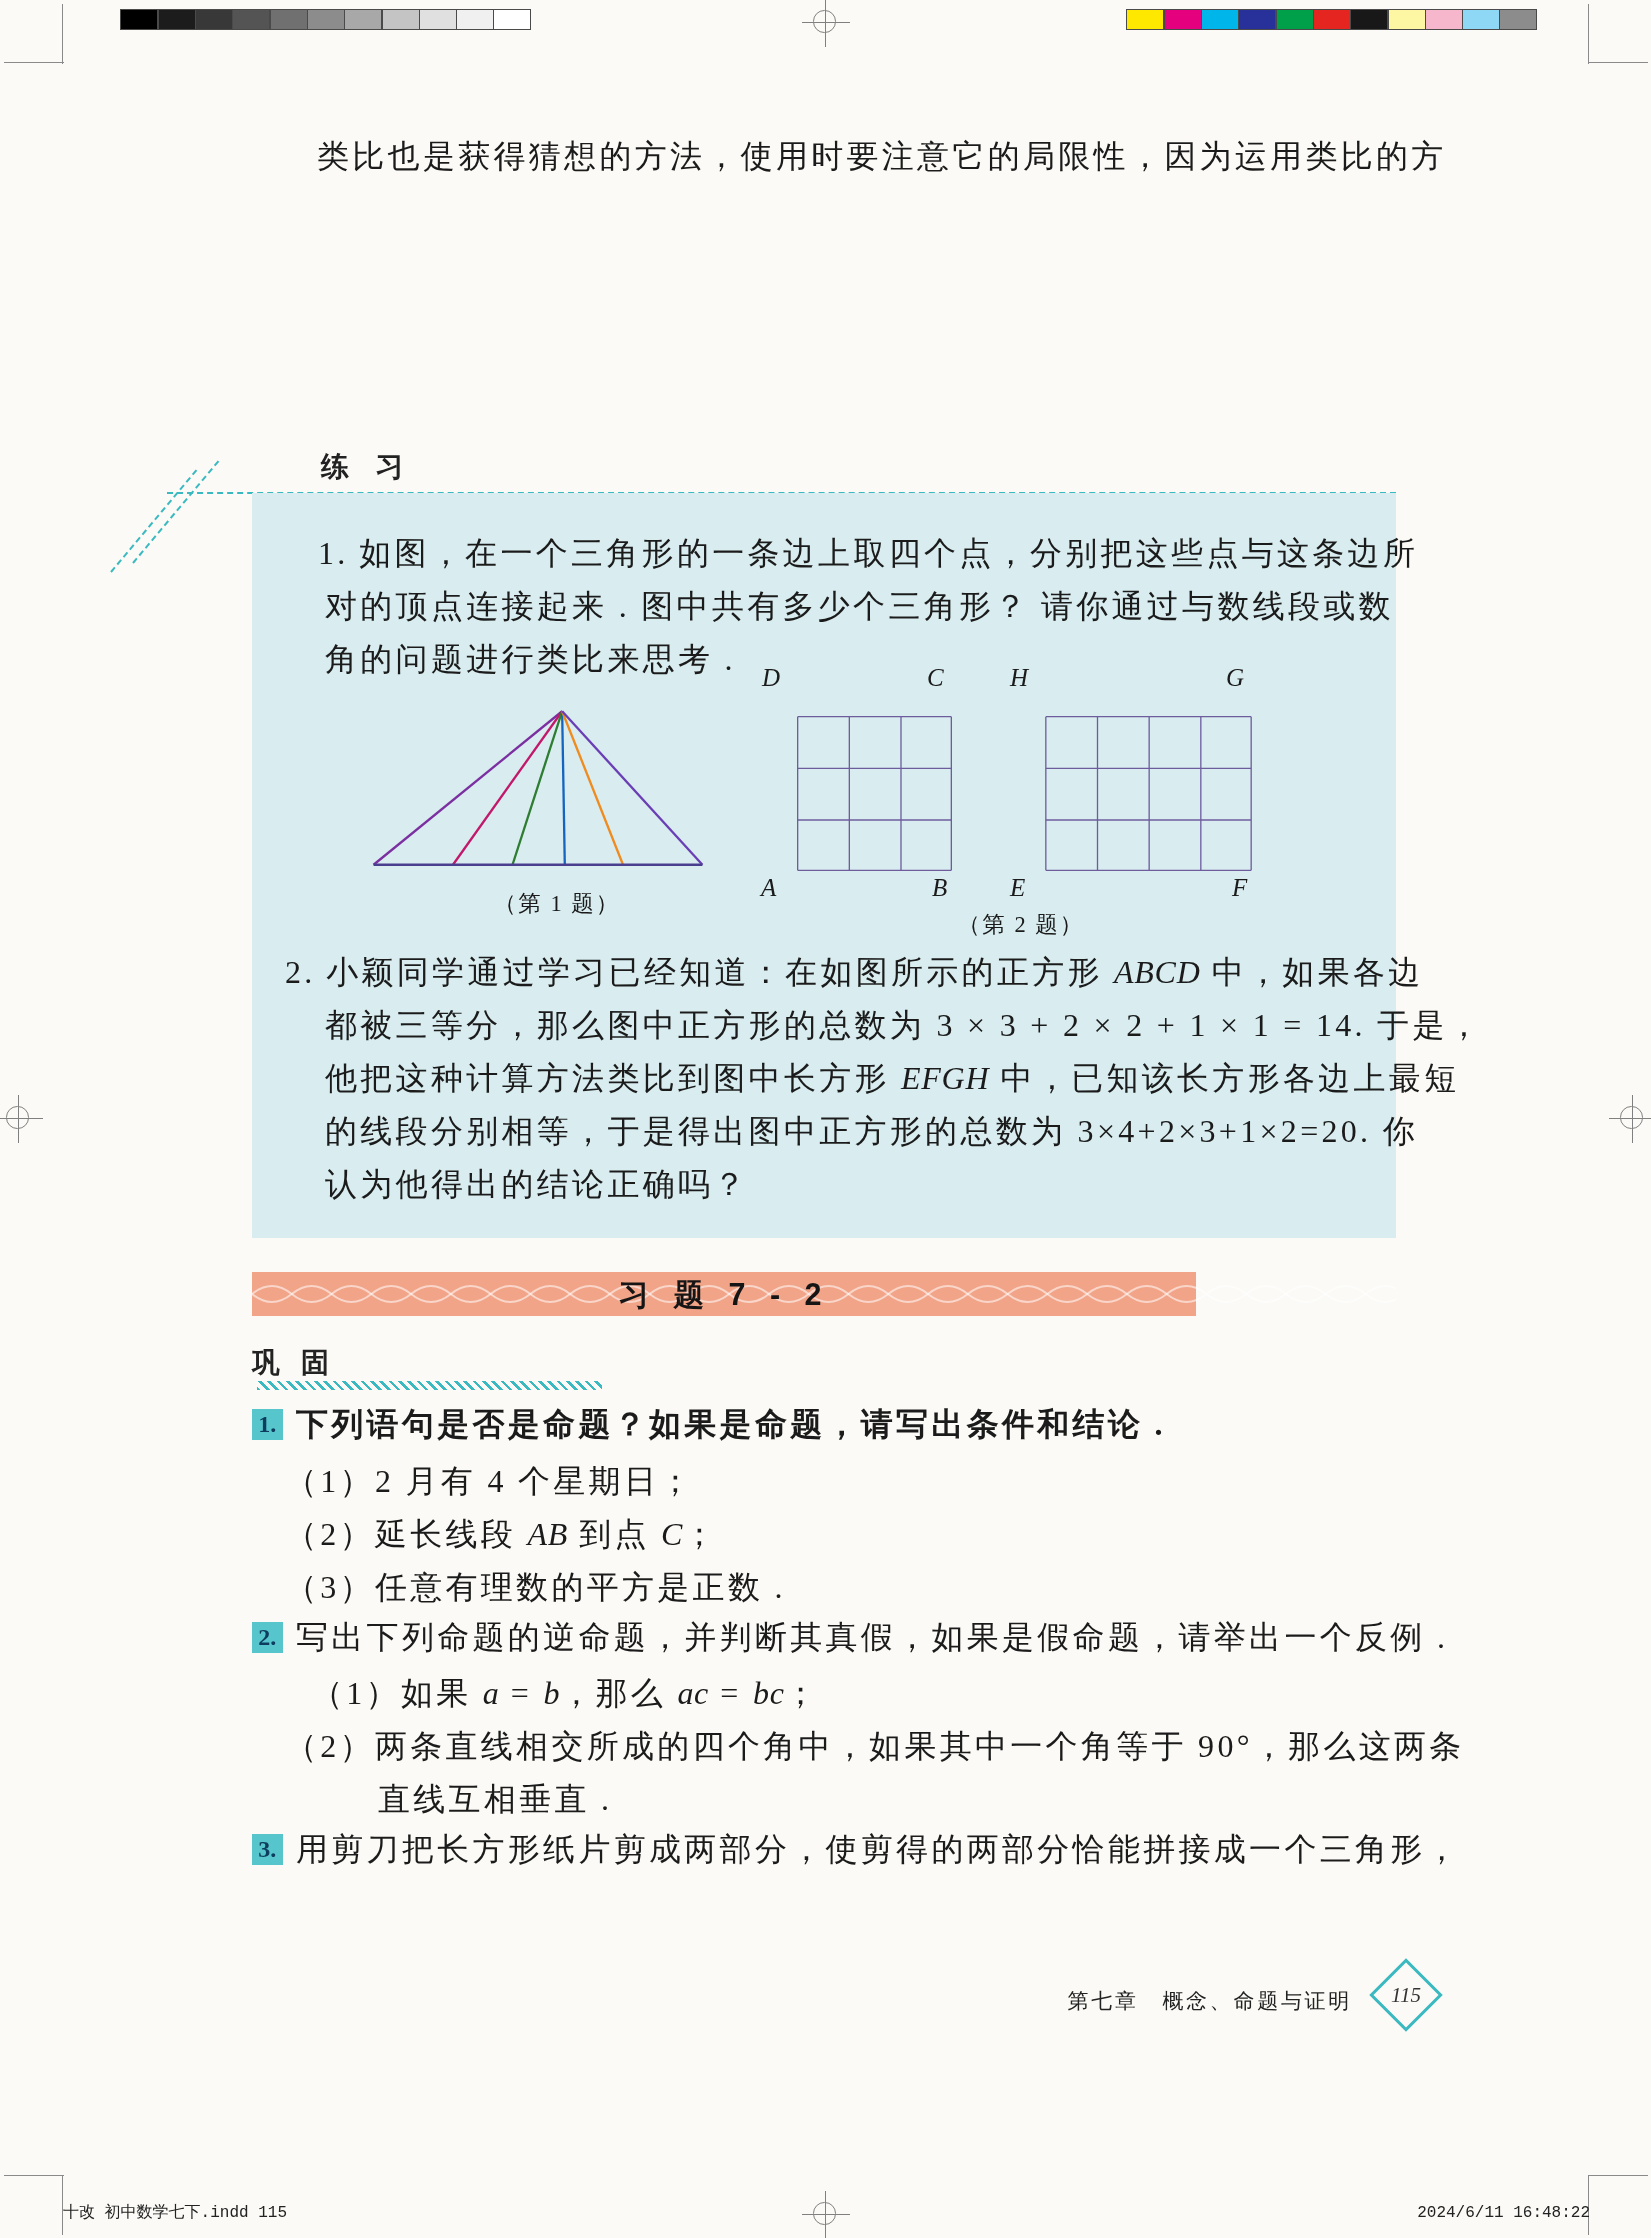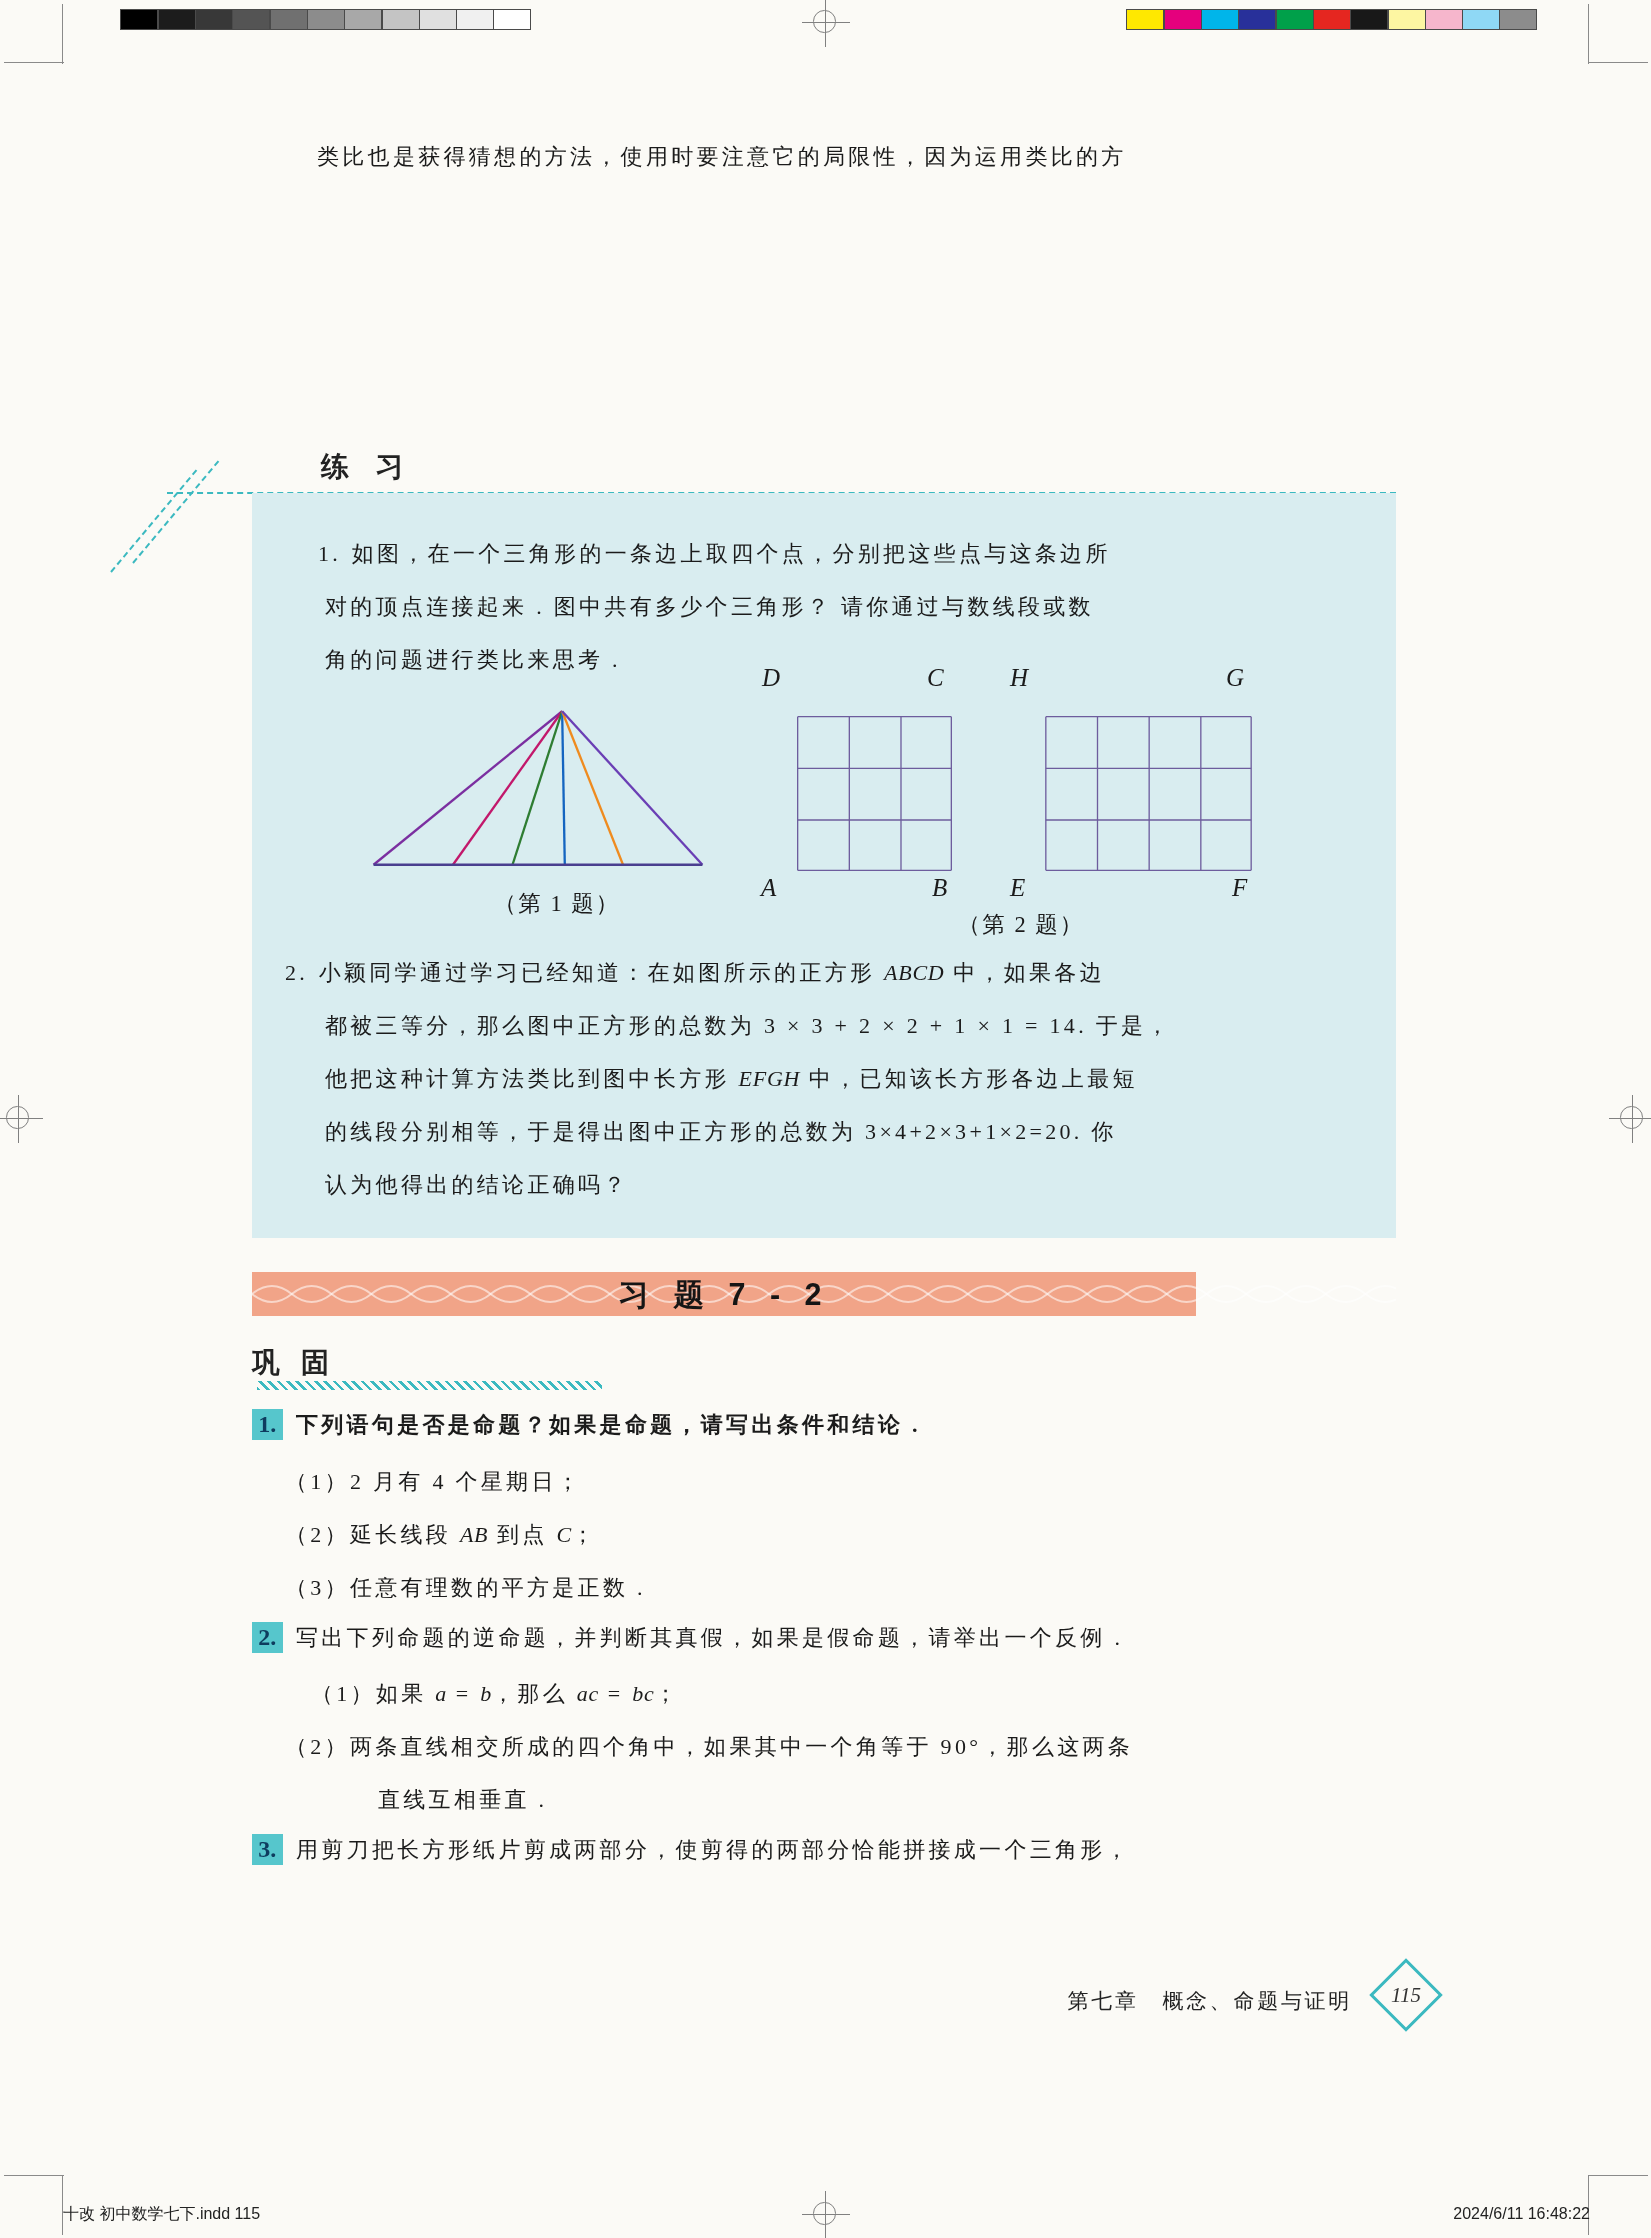--- a/index.html
+++ b/index.html
@@ -11,21 +11,21 @@
   
   .hline{position:absolute;height:1.3px;background:#8a8a8a;}
   .vline{position:absolute;width:1.3px;background:#8a8a8a;}
   .reg{position:absolute;width:48px;height:48px;}
   .reg .rh{position:absolute;left:0;top:23px;width:48px;height:1.3px;background:#808080;}
   .reg .rv{position:absolute;top:0;left:23px;width:1.3px;height:48px;background:#808080;}
   .reg .rc{position:absolute;left:11.3px;top:11.3px;width:22.5px;height:22.5px;border:1.3px solid #808080;border-radius:50%;box-sizing:border-box;}
   .swatches{position:absolute;top:9.3px;display:flex;}
   .swatch{width:36px;height:18.6px;border:0.7px solid #4a4a4a;margin-left:-0.7px;}
   
-  .line{position:absolute;font-size:22px;line-height:53px;letter-spacing:3.3px;white-space:nowrap;color:#1b1b1b;}
+  .line{position:absolute;font-size:32px;line-height:53px;letter-spacing:3.3px;white-space:nowrap;color:#1b1b1b;}
   .tight{line-height:33px;}
   .mvar{font-style:italic;letter-spacing:0.7px;}
   .pnum{margin-right:10.6px;}
   
   #practice-box{position:absolute;left:252px;top:493px;width:1144px;height:745px;background:#d9edf0;}
   .dash{position:absolute;border-top:2px dashed #3bb9c0;}
   .diag{transform-origin:left center;transform:rotate(-50deg);}
   .section-label{position:absolute;font-family:"Liberation Sans","DejaVu Sans",sans-serif;font-weight:700;color:#222;white-space:nowrap;}
   .caption{position:absolute;font-size:22.5px;letter-spacing:2px;text-align:center;}
   .glabel{position:absolute;font-size:25px;font-style:italic;line-height:29px;}
@@ -39,21 +39,21 @@
   .qnum-box{position:absolute;left:252px;width:30.5px;height:30.5px;background:#56c6cc;
     display:flex;align-items:center;justify-content:center;
     font-size:24px;font-weight:bold;color:#0e3c5e;font-family:"Liberation Serif",serif;}
   
   .chapter{position:absolute;left:941px;top:1986px;width:411px;text-align:right;line-height:29px;
     font-family:"Liberation Sans","DejaVu Sans",sans-serif;font-size:21px;letter-spacing:2.7px;color:#222;white-space:nowrap;}
   #page-diamond{position:absolute;left:1367px;top:1956px;width:78px;height:78px;}
   #page-diamond .dshape{position:absolute;left:13.3px;top:13.3px;width:52px;height:52px;border:3.3px solid #3bb9c0;transform:rotate(45deg);box-sizing:border-box;}
   #page-diamond .dnum{position:absolute;left:0;top:0;width:78px;height:78px;display:flex;align-items:center;justify-content:center;
     font-size:21px;font-style:italic;color:#333;}
-  .print-footer{position:absolute;top:2203px;font-family:Liberation Sans, sans-serif;font-size:16px;line-height:21px;color:#222;white-space:nowrap;}
+  .print-footer{position:absolute;top:2203px;font-family:Liberation Mono, monospace;font-size:16px;line-height:21px;color:#222;white-space:nowrap;}
 </style>
 </head>
 <body>
 
 <div id="page">
 
   <div class="vline" style="left:62px;top:4px;height:60px;"></div>
   <div class="hline" style="left:4px;top:62px;width:60px;"></div>
   <div class="vline" style="left:1588px;top:4px;height:60px;"></div>
   <div class="hline" style="left:1588px;top:62px;width:60px;"></div>

